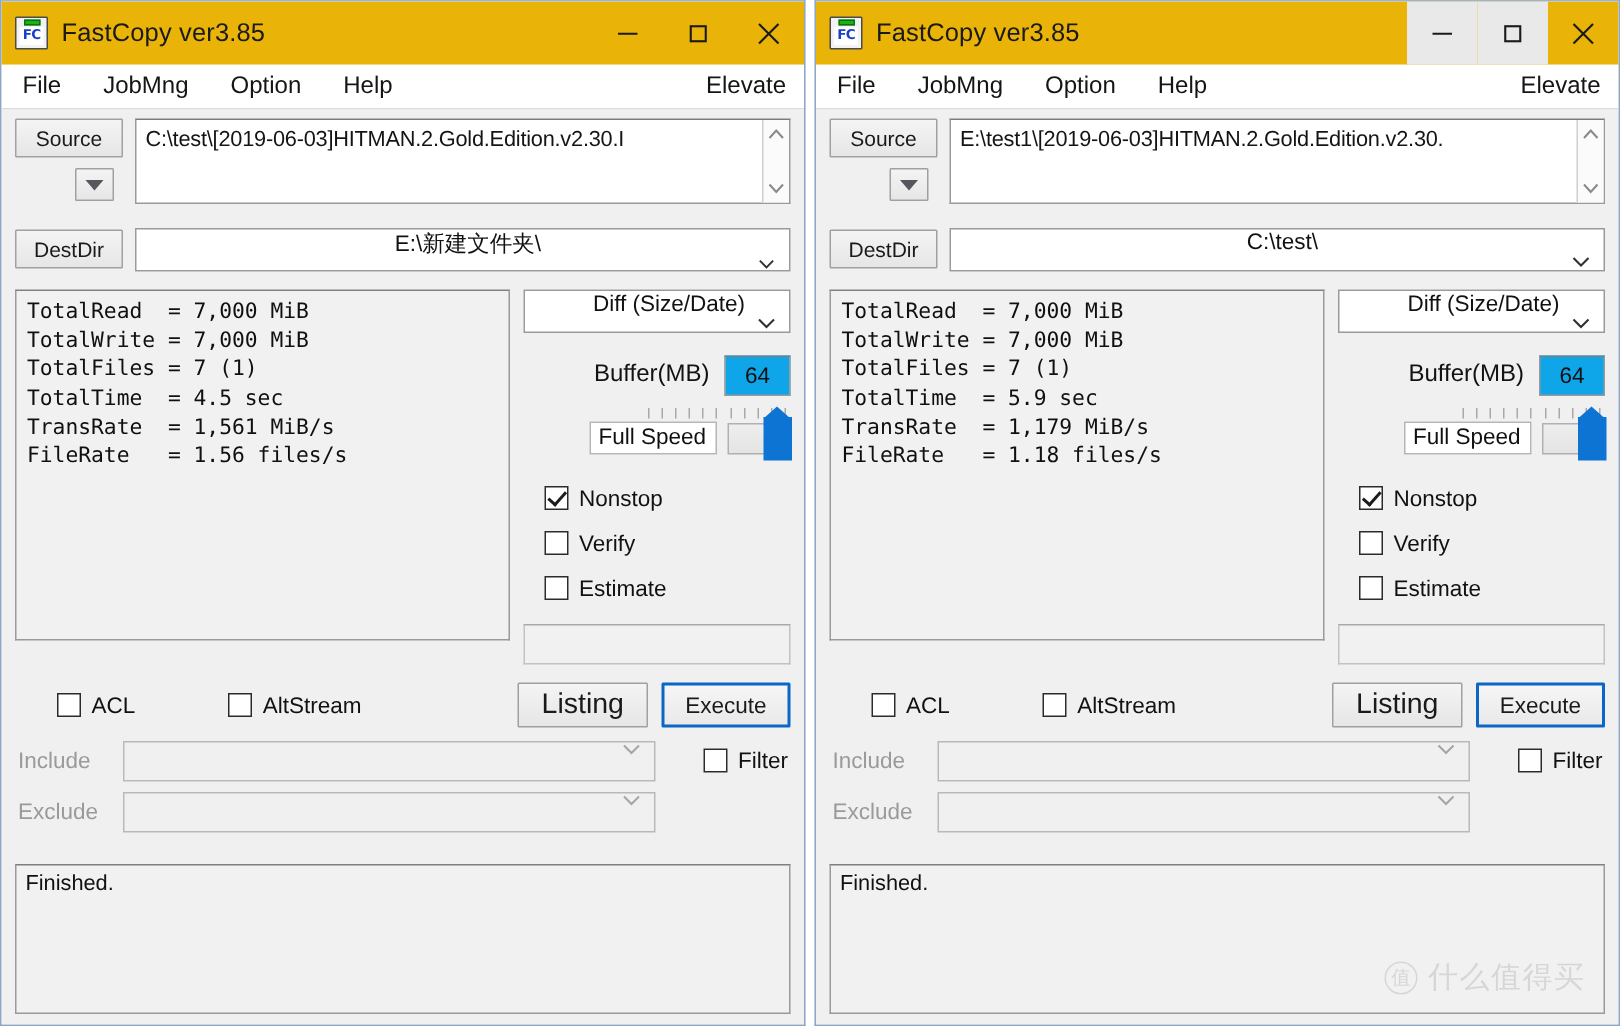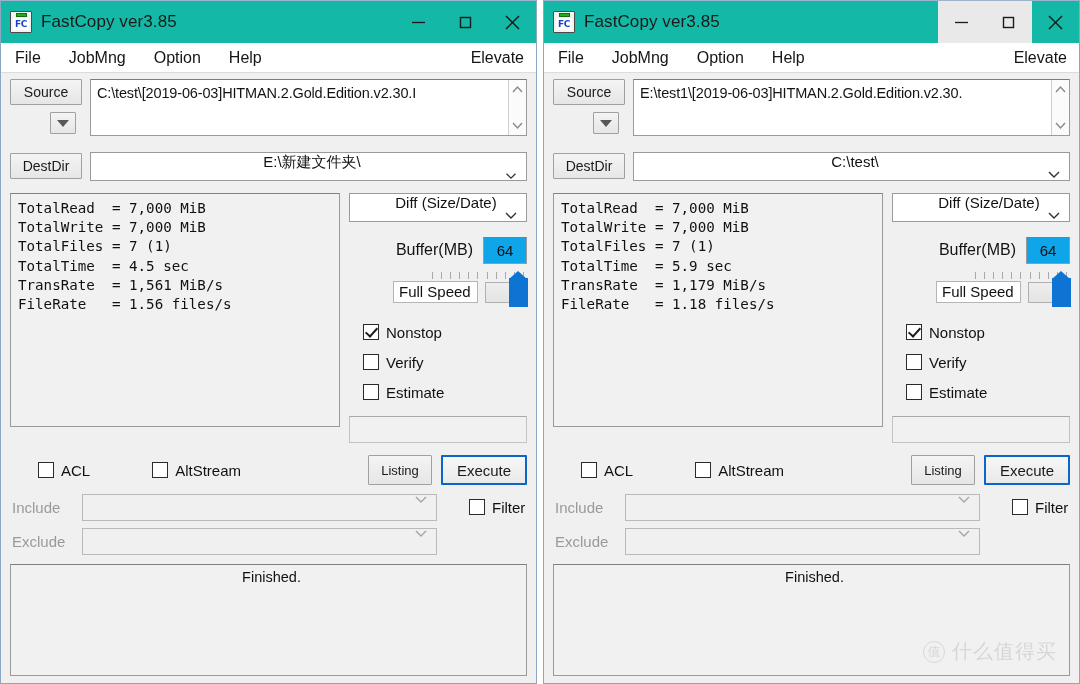--- a/index.html
+++ b/index.html
@@ -29,21 +29,21 @@
     display: flex;
     flex-direction: column;
     overflow: hidden;
   }
   .window.left  { margin-left: 0; }
   .window.right { margin-left: 0; }
 
   
   .titlebar {
     height: 42px;
-    background: #14b8a6;
+    background: #eab308;
     display: flex;
     align-items: center;
     flex: 0 0 auto;
     position: relative;
   }
   .app-icon {
     width: 22px; height: 22px;
     margin-left: 9px; margin-right: 9px;
     position: relative;
     background: #f2f2f2;
@@ -286,22 +286,22 @@
   
   .action-row {
     display: flex; align-items: center;
     height: 40px; margin-top: 7px;
   }
   .action-row .chk { height: auto; padding-left: 0; }
   .acl-wrap { margin-left: 28px; }
   .alt-wrap { margin-left: 62px; }
   .btn-listing {
     margin-left: auto;
-    width: 64px; height: 30px;
-    font-size: 13px;
+    width: 87px; height: 30px;
+    font-size: 19px;
     text-align: right;
   }
   .btn-execute {
     margin-left: 9px;
     width: 86px; height: 30px;
     font-size: 15px;
     border: 2px solid #0a67c8;
     background: linear-gradient(180deg,#f6f6f6,#e9e9e9);
   }
 
@@ -310,30 +310,29 @@
   .filt-label {
     width: 72px; flex: 0 0 auto;
     font-size: 15px; color: #9a9a9a;
     padding-left: 2px;
   }
   .filt-combo { width: 355px; height: 27px; flex: 0 0 auto; }
   .filter-chk { margin-left: 18px; }
 
   
   .log {
-    margin-top: 6px;
+    margin-top: 18px;
     flex: 1 1 auto;
     background: #f1f1f1;
     border: 1px solid #9a9a9a;
     border-top-color: #7f7f7f;
     padding: 4px 0 0 6px;
     font-size: 14.5px;
     color: #111;
     margin-bottom: 7px;
-    text-align: center;
   }
 
   
   .watermark {
     position: absolute;
     right: 22px; bottom: 18px;
     display: flex; align-items: center;
     opacity: 0.30;
     pointer-events: none;
   }

